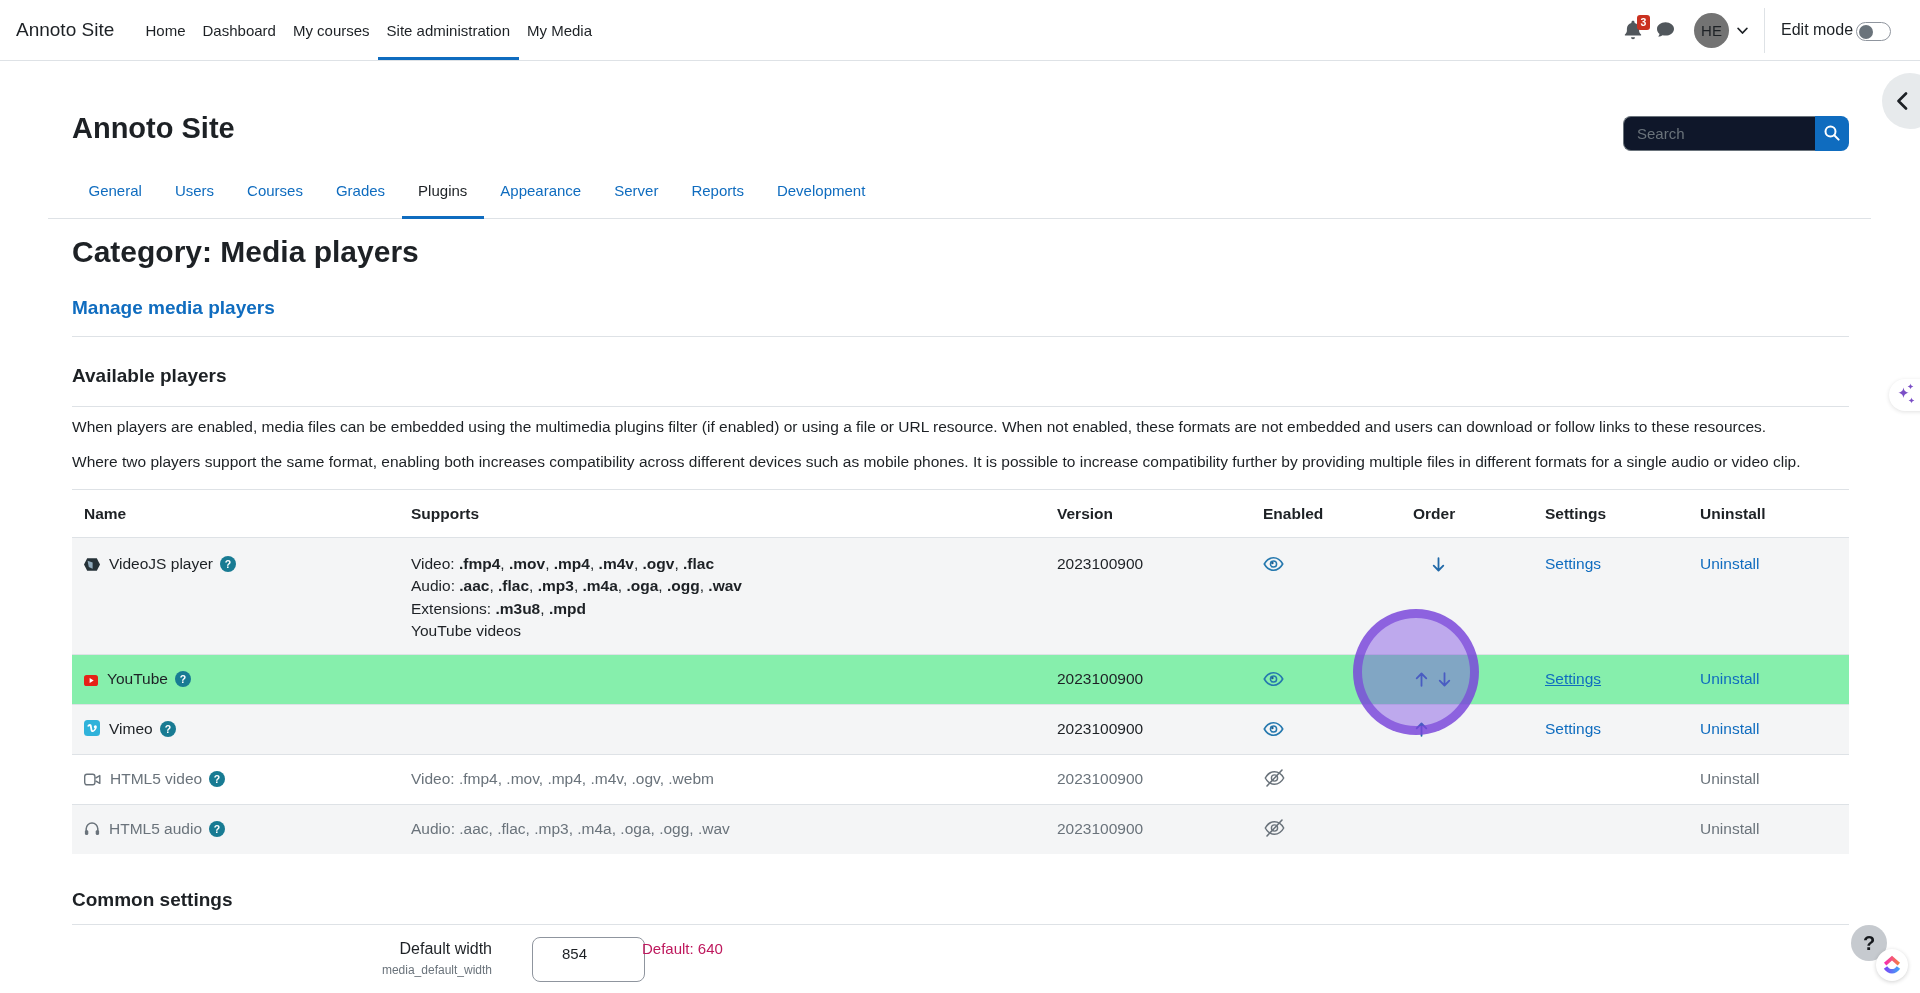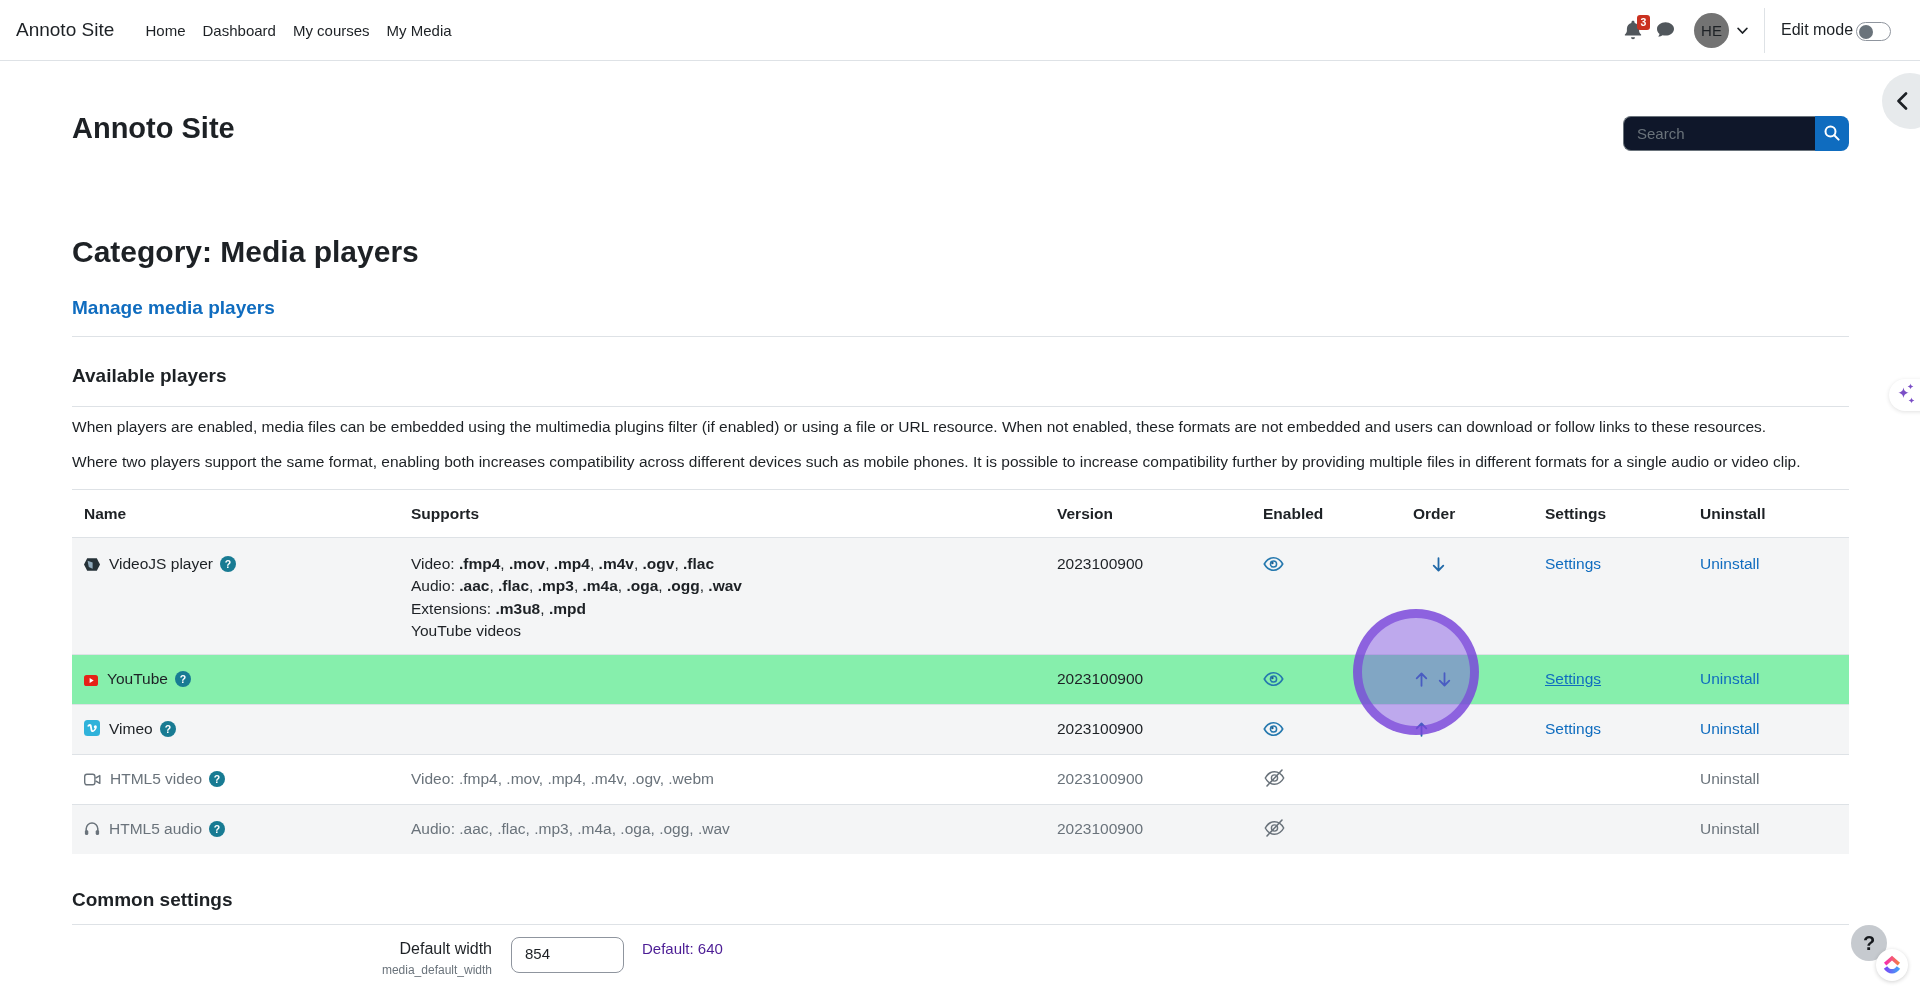--- a/index.html
+++ b/index.html
@@ -96,20 +96,23 @@
       <li>
           <a>Home</a>
         </li>
       <li>
           <a>Dashboard</a>
         </li>
       <li>
           <a>My courses</a>
         </li>
       <li>
+          <a class="active">Site administration</a>
+        </li>
+      <li>
           <a>My Media</a>
         </li>
     </ul>
     <svg class="navicon" style="left:1624px;top:20px" width="18" height="20" viewBox="0 0 18 20">
       <path fill="#51575c" d="M9 0.8c0.9 0 1.6 0.7 1.6 1.6v0.5c2.6 0.7 4.5 3 4.5 5.8v2.1c0 1.1 0.45 2.2 1.25 3l0.7 0.7c0.35 0.35 0.1 1.1-0.45 1.1H1.4c-0.55 0-0.8-0.75-0.45-1.1l0.7-0.7c0.8-0.8 1.25-1.9 1.25-3V8.7c0-2.8 1.9-5.1 4.5-5.8V2.4C7.4 1.5 8.1 0.8 9 0.8z"></path>
       <path fill="#51575c" d="M11 17.2a2 2 0 0 1-4 0z"></path>
     </svg>
     <div id="bellbadge">3</div>
     <svg class="navicon" style="left:1656px;top:21px" width="19" height="19" viewBox="0 0 19 19">
       <path fill="#51575c" d="M9.5 1.2c4.7 0 8.5 3 8.5 6.7 0 3.7-3.8 6.7-8.5 6.7-1.05 0-2.05-.15-2.97-.42-.95.65-2.5 1.43-4.43 1.43.63-.73 1.26-1.78 1.45-2.72C2 11.75 1 9.95 1 7.9 1 4.2 4.8 1.2 9.5 1.2z"></path>
@@ -135,20 +138,51 @@
   <div id="search">
     <div id="searchinput">Search</div>
     <div id="searchbtn">
       <svg width="16" height="16" viewBox="0 0 16 16">
         <circle cx="6.5" cy="6.5" r="5" fill="none" stroke="#fff" stroke-width="2"></circle>
         <path d="M10.3 10.3 L14.6 14.6" stroke="#fff" stroke-width="2" stroke-linecap="round"></path>
       </svg>
     </div>
   </div>
 
+  <div id="tabs">
+    <ul>
+      <li>
+          <a>General</a>
+        </li>
+      <li>
+          <a>Users</a>
+        </li>
+      <li>
+          <a>Courses</a>
+        </li>
+      <li>
+          <a>Grades</a>
+        </li>
+      <li>
+          <a class="active">Plugins</a>
+        </li>
+      <li>
+          <a>Appearance</a>
+        </li>
+      <li>
+          <a>Server</a>
+        </li>
+      <li>
+          <a>Reports</a>
+        </li>
+      <li>
+          <a>Development</a>
+        </li>
+    </ul>
+  </div>
 
   <div id="content">
     <h2>Category: Media players</h2>
     <a id="manage">Manage media players</a>
     <div class="hr" style="top:117px"></div>
     <h3 style="top:146px">Available players</h3>
     <div class="hr" style="top:187px"></div>
     <p class="desc" style="top:199px">When players are enabled, media files can be embedded using the multimedia plugins filter (if enabled) or using a file or URL resource. When not enabled, these formats are not embedded and users can download or follow links to these resources.</p>
     <p class="desc" style="top:234px">Where two players support the same format, enabling both increases compatibility across different devices such as mobile phones. It is possible to increase compatibility further by providing multiple files in different formats for a single audio or video clip.</p>
 
@@ -280,22 +314,22 @@
         <td><a>Uninstall</a></td>
       </tr>
     </tbody>
       </table>
 
     <h3 style="top:670px">Common settings</h3>
     <div class="hr" style="top:705px"></div>
     <div id="defrow" style="top:712px; left:0; width:1777px; height:60px;">
       <div style="position:absolute; right:1357px; top:9px; font-size:16px;">Default width</div>
       <div style="position:absolute; right:1357px; top:32px; font-size:12px; color:#6a737b;">media_default_width</div>
-      <div style="position:absolute; left:439px; top:6px; width:113px; height:36px; border:1px solid #8f959e; border-radius:8px; font-size:15px; line-height:32px; padding-left:13px;">854</div>
-      <div style="position:absolute; left:570px; top:9px; font-size:15px; color:#4c1d95;">Default: 640</div>
+      <div style="position:absolute; left:460px; top:6px; width:113px; height:45px; border:1px solid #8f959e; border-radius:8px; font-size:15px; line-height:32px; padding-left:29px;">854</div>
+      <div style="position:absolute; left:570px; top:9px; font-size:15px; color:#be185d;">Default: 640</div>
     </div>
   </div>
 
   <div id="purplecircle"></div>
 
   <div id="sparkle">
     <svg width="31" height="32" viewBox="0 0 31 32" style="position:absolute;left:5px;top:0px">
       <path fill="#7b4fc6" d="M9.5 8.5 C10.3 12 11 12.8 14.7 13.8 C11 14.8 10.3 15.6 9.5 19.1 C8.7 15.6 8 14.8 4.3 13.8 C8 12.8 8.7 12 9.5 8.5 Z"></path>
       <path fill="#7b4fc6" d="M16.5 4.5 C16.95 6.4 17.4 6.9 19.4 7.4 C17.4 7.9 16.95 8.4 16.5 10.3 C16.05 8.4 15.6 7.9 13.6 7.4 C15.6 6.9 16.05 6.4 16.5 4.5 Z"></path>
       <path fill="#7b4fc6" d="M17.5 18.5 C17.95 20.4 18.4 20.9 20.4 21.4 C18.4 21.9 17.95 22.4 17.5 24.3 C17.05 22.4 16.6 21.9 14.6 21.4 C16.6 20.9 17.05 20.4 17.5 18.5 Z"></path>

